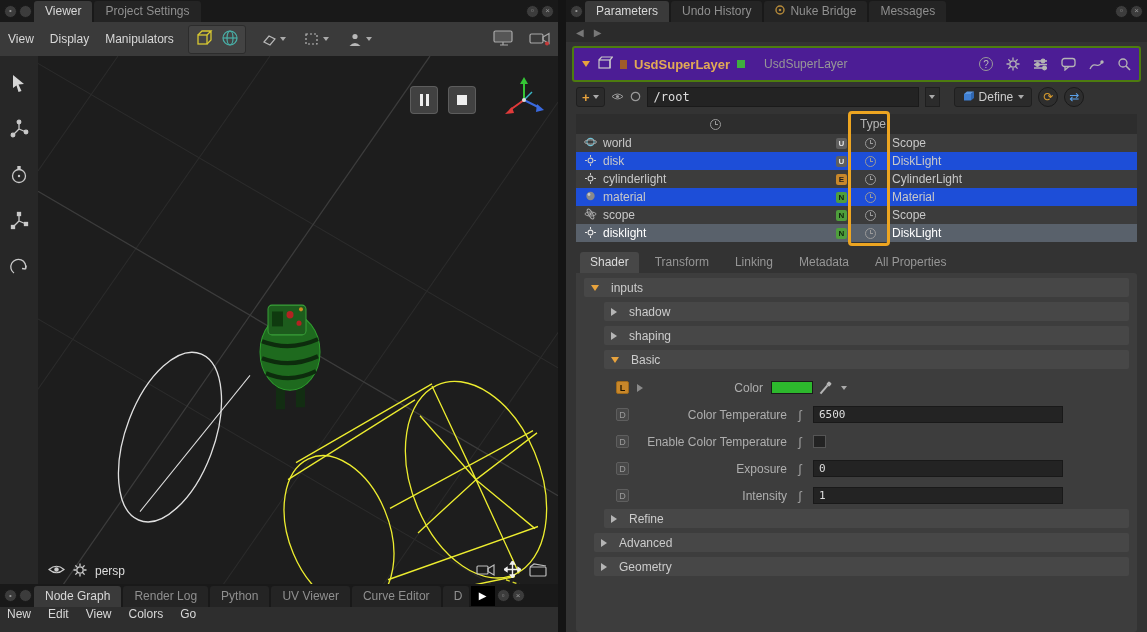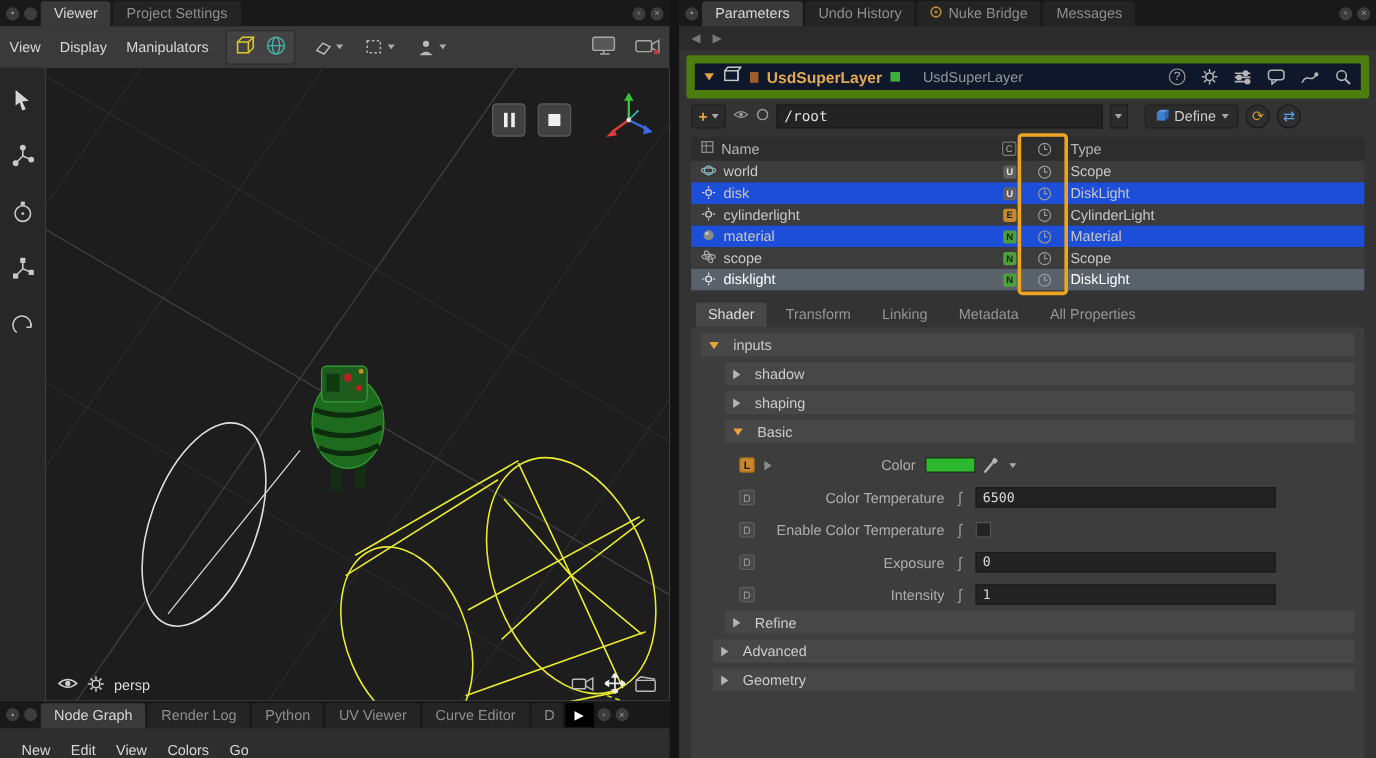--- a/index.html
+++ b/index.html
@@ -30,26 +30,26 @@
   .canvas-area svg.scene { position:absolute; inset:0; width:100%; height:100%; }
   .vp-btn { position:absolute; top:30px; width:28px; height:28px; background:rgba(95,95,95,.55); border:1px solid rgba(150,150,150,.35); border-radius:4px; display:flex; align-items:center; justify-content:center; gap:3px; }
   .pause-bar { width:3px; height:12px; background:#eee; }
   .stop-square { width:10px; height:10px; background:#eee; }
   .gizmo { position:absolute; top:18px; right:10px; }
   .viewport-bottom { position:absolute; left:0; right:0; bottom:0; height:26px; display:flex; align-items:center; padding:0 10px; gap:8px; color:#ddd; font-size:12px; }
 
   .bottom-tabbar { height:23px; background:#191919; display:flex; align-items:flex-end; padding:0 4px; gap:2px; overflow:hidden; }
   .tab.partial { max-width:26px; overflow:hidden; }
   .play-btn { width:24px; height:20px; background:#000; color:#fff; font-size:10px; display:flex; align-items:center; justify-content:center; align-self:center; flex:none; }
-  .bottom-menubar { height:25px; background:#2e2e2e; display:flex; align-items:flex-end; gap:17px; padding:0 18px; font-size:12px; color:#d8d8d8; }
+  .bottom-menubar { height:25px; background:#2e2e2e; display:flex; align-items:flex-start; gap:17px; padding:0 7px; font-size:12px; color:#d8d8d8; }
 
   
   .right-pane { flex:1; display:flex; flex-direction:column; background:#333; }
   .navrow { height:20px; background:#2b2b2b; display:flex; align-items:center; gap:10px; padding:0 10px; color:#777; font-size:10px; }
-  .node-header { height:36px; margin:4px 6px 0; background:#0f172a; border:7px solid #4d7c0f; border-radius:3px; display:flex; align-items:center; padding:0 8px; gap:7px; }
+  .node-header { height:36px; margin:4px 6px 0; background:#4c1d95; border:2px solid #4d7c0f; border-radius:3px; display:flex; align-items:center; padding:0 8px; gap:7px; }
   .node-title { color:#e2aa55; font-weight:bold; font-size:13px; }
   .node-subtitle { color:#979797; font-size:12px; margin-left:12px; }
   .chip { width:8px; height:8px; display:inline-block; }
   .hdr-icons { margin-left:auto; display:flex; align-items:center; gap:13px; }
   .hdr-icon { color:#b5b5b5; font-size:11px; display:inline-flex; align-items:center; justify-content:center; }
   .help-circle { width:14px; height:14px; border:1px solid #999; border-radius:50%; color:#bbb; font-size:10px; display:inline-flex; align-items:center; justify-content:center; }
 
   .path-row { height:30px; display:flex; align-items:center; padding:0 10px; gap:6px; }
   .add-btn { height:20px; background:#2b2b2b; border:1px solid #1f1f1f; border-radius:3px; display:flex; align-items:center; gap:3px; padding:0 5px; color:#e8a33d; font-weight:bold; font-size:13px; }
   .small-ico { color:#9a9a9a; font-size:11px; }
@@ -451,28 +451,20 @@
             </svg></span>
         <span>Define</span>
         <span class="caret"></span>
       </span>
       <span class="round-btn orange">⟳</span>
       <span class="round-btn blue">⇄</span>
     </div>
 
     <div class="tree">
       <div class="tree-header">
-        <div class="name-cell">
-          <span><svg width="11" height="11">
-                <rect x="1" y="1" width="9" height="9" fill="none" stroke="#888" stroke-width="1.2"></rect>
-                <path d="M1,4.5 H10 M4.5,1 V10" stroke="#888"></path>
-              </svg></span>
-          <span>Name</span>
-          <span class="cbox">C</span>
-        </div>
         <div class="clock-cell">
             <span class="clock"></span>
           </div>
         <div class="type-cell">Type</div>
       </div>
 
       <div class="tree-row row-a">
         <div class="name-cell">
           <span><svg width="13" height="12">
                 <circle cx="6.5" cy="6" r="3.6" fill="none" stroke="#6fc4d8" stroke-width="1.1"></circle>

